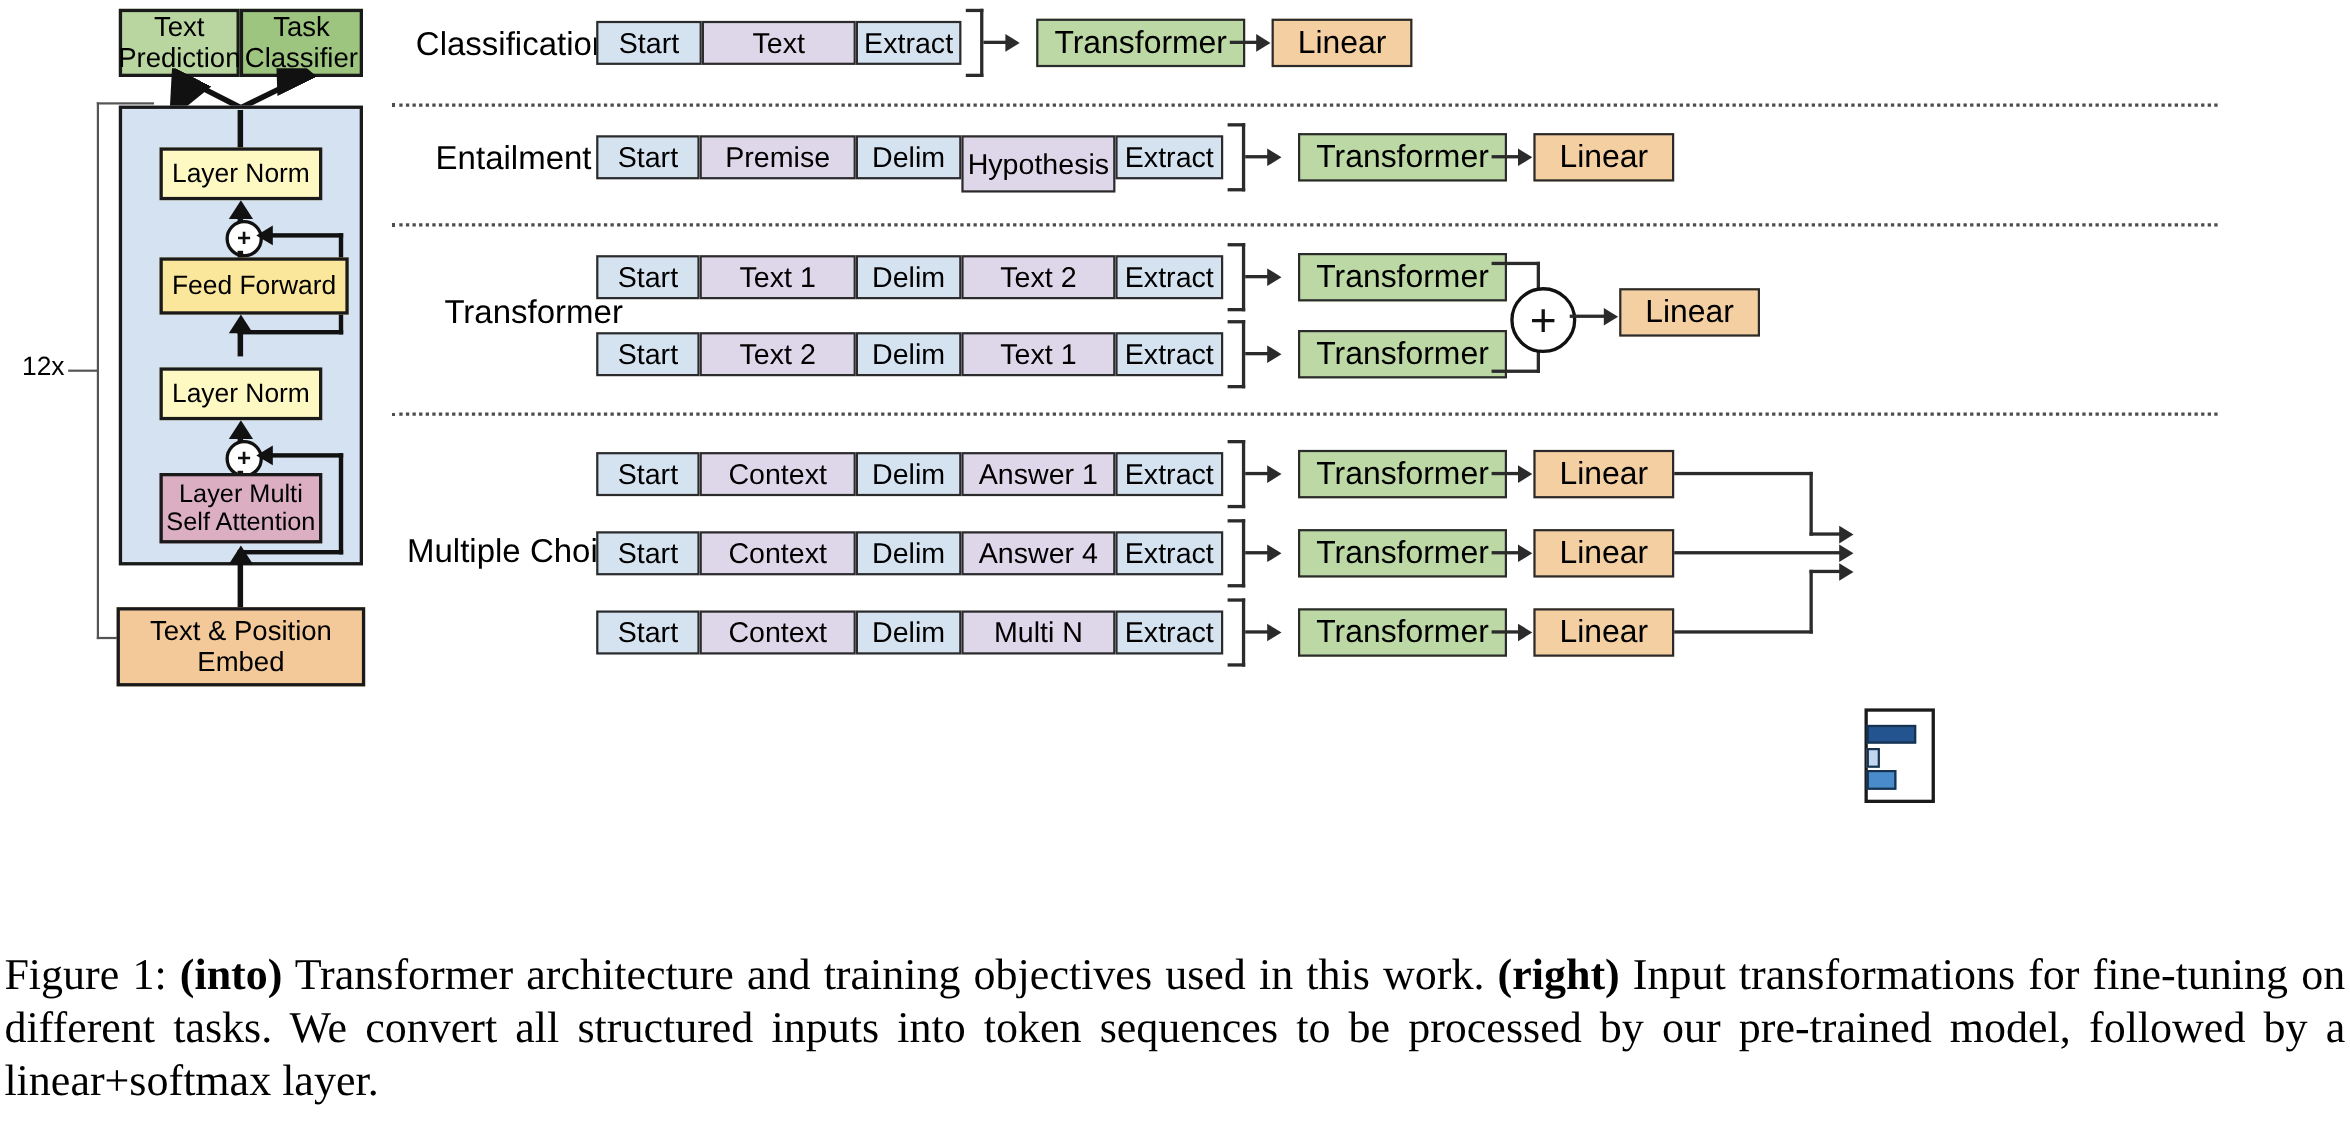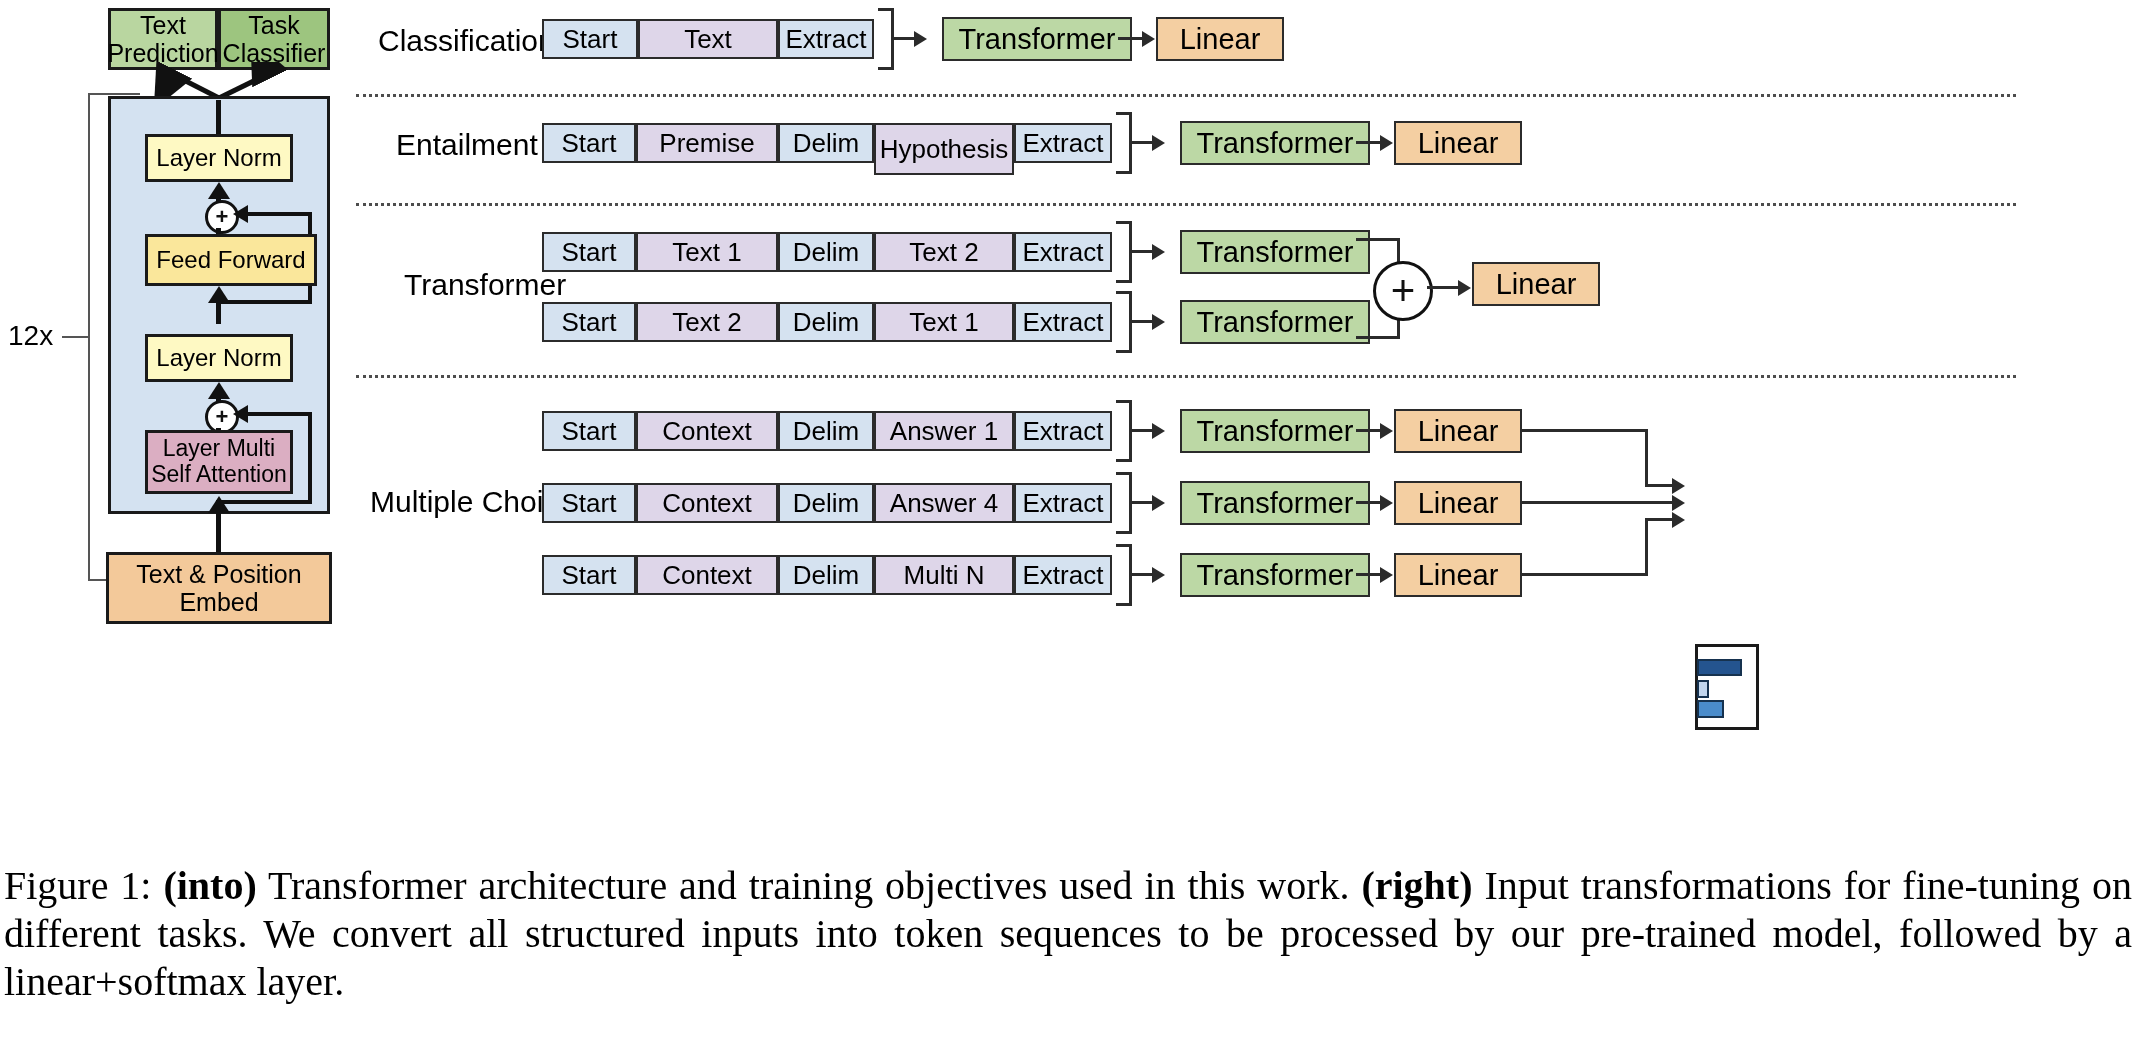--- a/index.html
+++ b/index.html
@@ -106,21 +106,21 @@
     </defs>
     <line x1="119" y1="36" x2="72" y2="12" stroke="#111" stroke-width="5" marker-end="url(#mkU)"></line>
     <line x1="119" y1="36" x2="168" y2="12" stroke="#111" stroke-width="5" marker-end="url(#mkU)"></line>
   </svg>
 </div>
 
 <div class="ln-thin" style="left:88px;top:93px;width:52px;height:2px;background:#555;"></div>
 <div class="ln-thin" style="left:88px;top:93px;width:2px;height:488px;background:#555;"></div>
 <div class="ln-thin" style="left:88px;top:579px;width:52px;height:2px;background:#555;"></div>
 <div class="ln-thin" style="left:62px;top:336px;width:28px;height:2px;background:#555;"></div>
-<div class="rowlabel" style="left:8px;top:320px;font-size:28px;">12x</div>
+<div class="rowlabel" style="left:20px;top:320px;font-size:24px;">12x</div>
 
 <div class="node c-blockbg" style="left:108px;top:96px;width:222px;height:418px;"></div>
 
 <div class="ln" style="left:216px;top:100px;width:5px;height:38px;"></div>
 
 <div class="node c-purple" style="left:145px;top:134px;width:148px;height:48px;font-size:24px;">Layer Norm</div>
 <div class="ln" style="left:216px;top:196px;width:5px;height:22px;"></div>
 <div class="arrowU" style="left:208px;top:182px;"></div>
 
 <div class="plus" style="left:205px;top:200px;width:28px;height:28px;">+</div>

